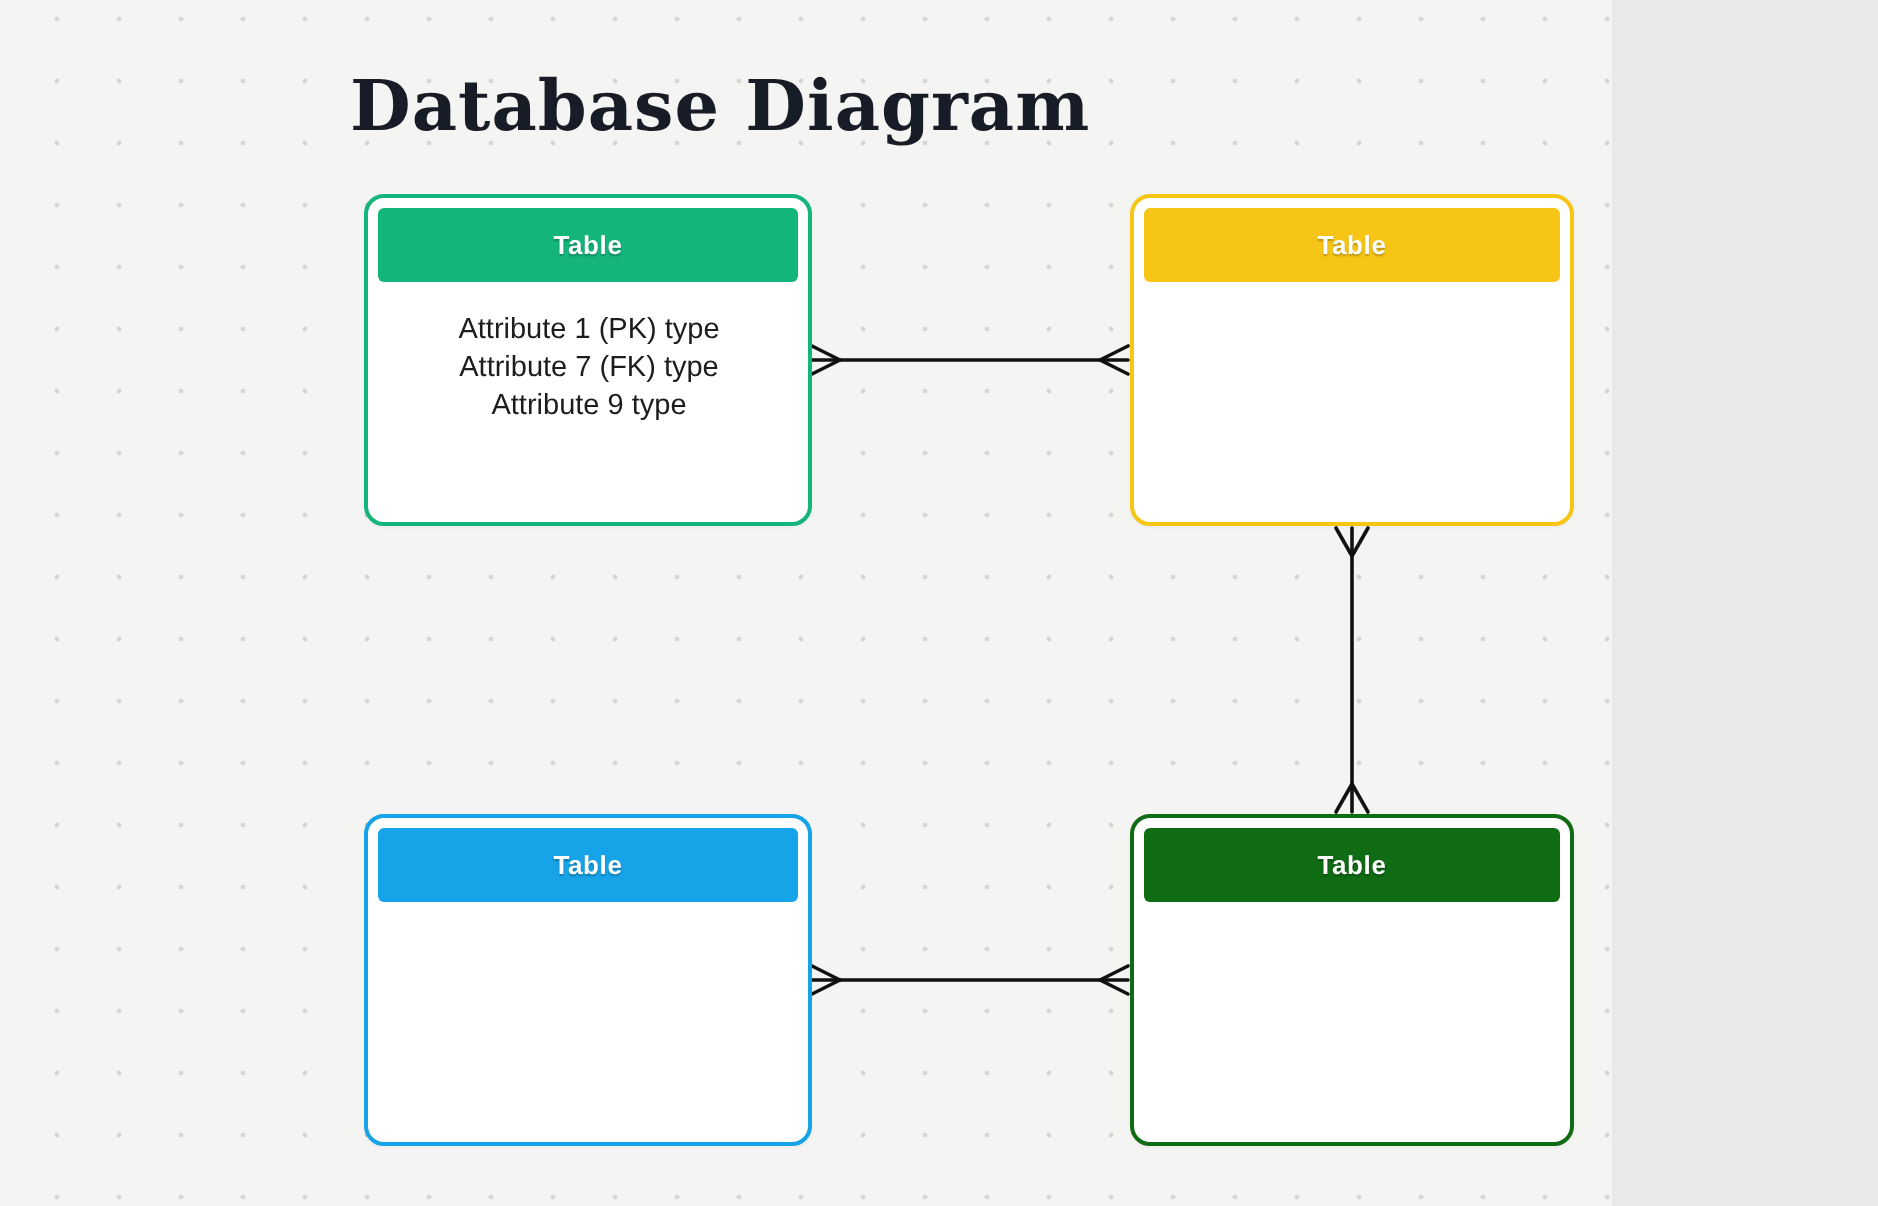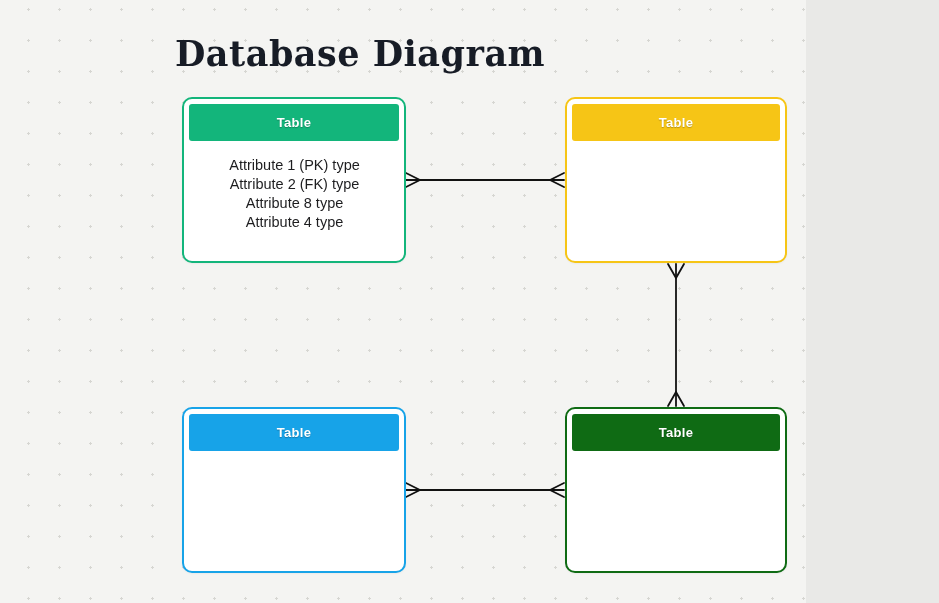--- a/index.html
+++ b/index.html
@@ -98,23 +98,22 @@
       <path d="M550,490 L564,483 M550,490 L564,497"></path>
     </g>
   </svg>
 
   <div class="table-card pos-tl" style="--accent: #13b57b;">
     <div class="table-header">
       <span>Table</span>
     </div>
     <div class="table-body">
       <div class="attr-row">Attribute 1 (PK) type</div>
-      <div class="attr-row">Attribute 2 (FK) type</div>
-      <div class="attr-row">Attribute 8 type</div>
-      <div class="attr-row">Attribute 4 type</div>
+      <div class="attr-row">Attribute 7 (FK) type</div>
+      <div class="attr-row">Attribute 9 type</div>
     </div>
   </div>
 
   <div class="table-card pos-tr" style="--accent: #f6c516;">
     <div class="table-header">
       <span>Table</span>
     </div>
     <div class="table-body"></div>
   </div>
 

